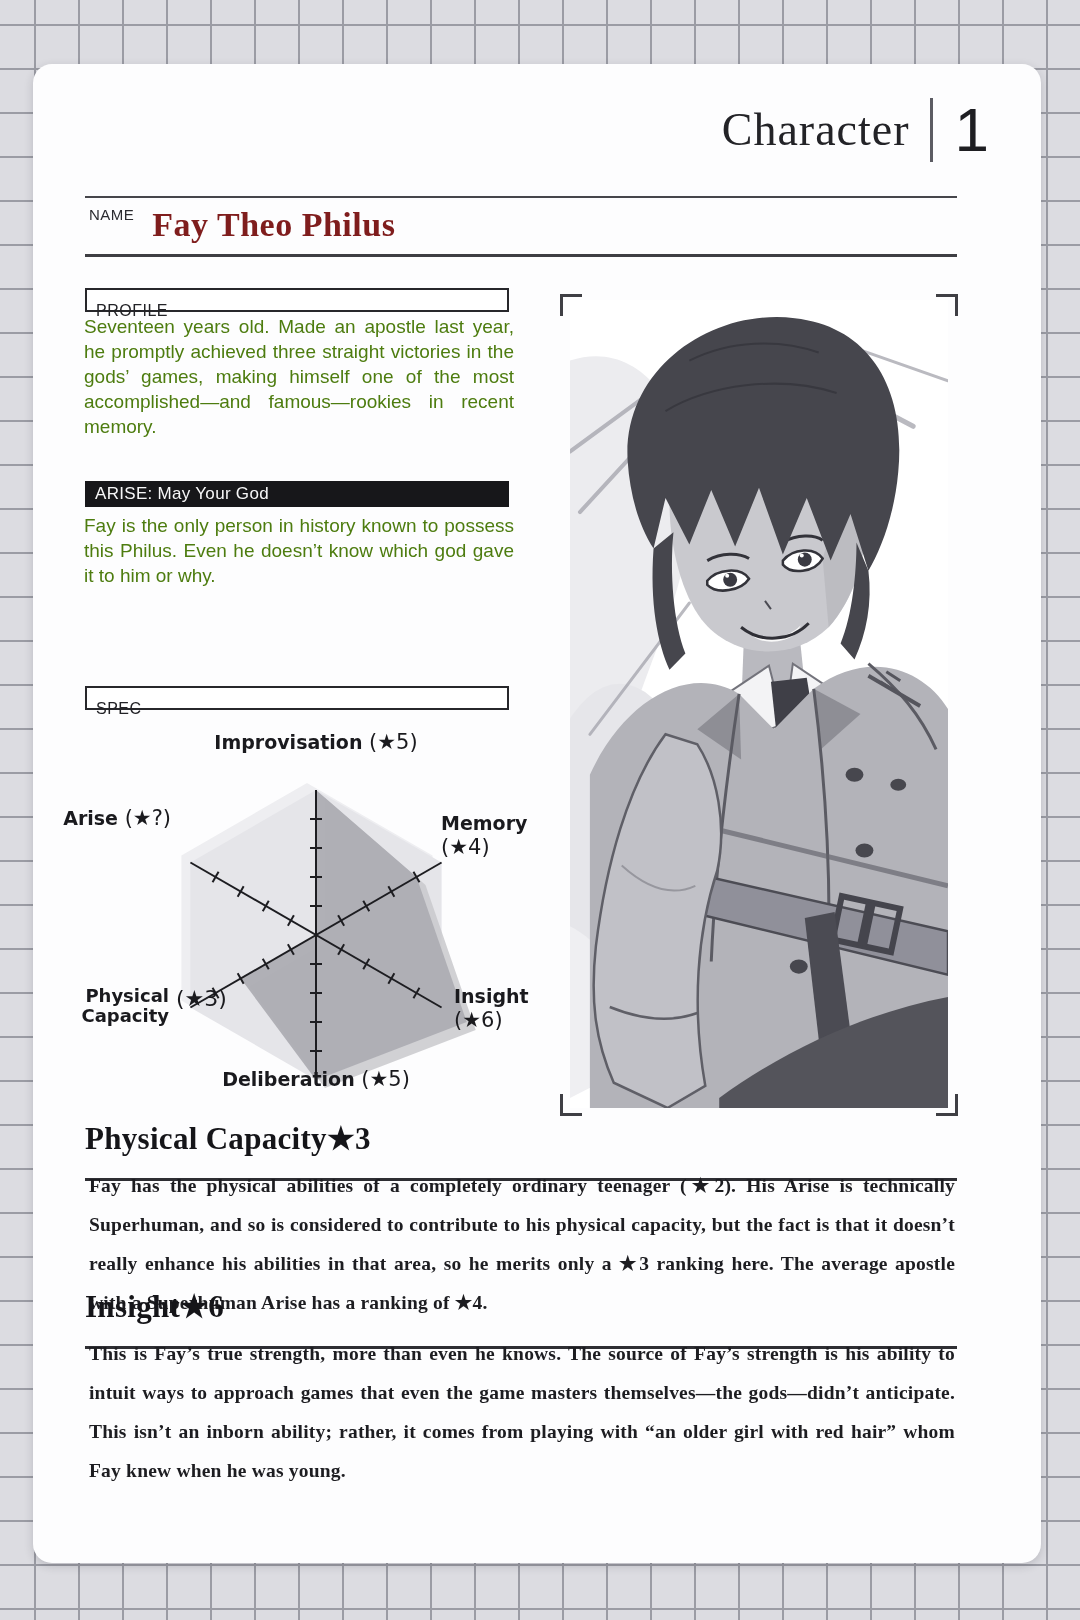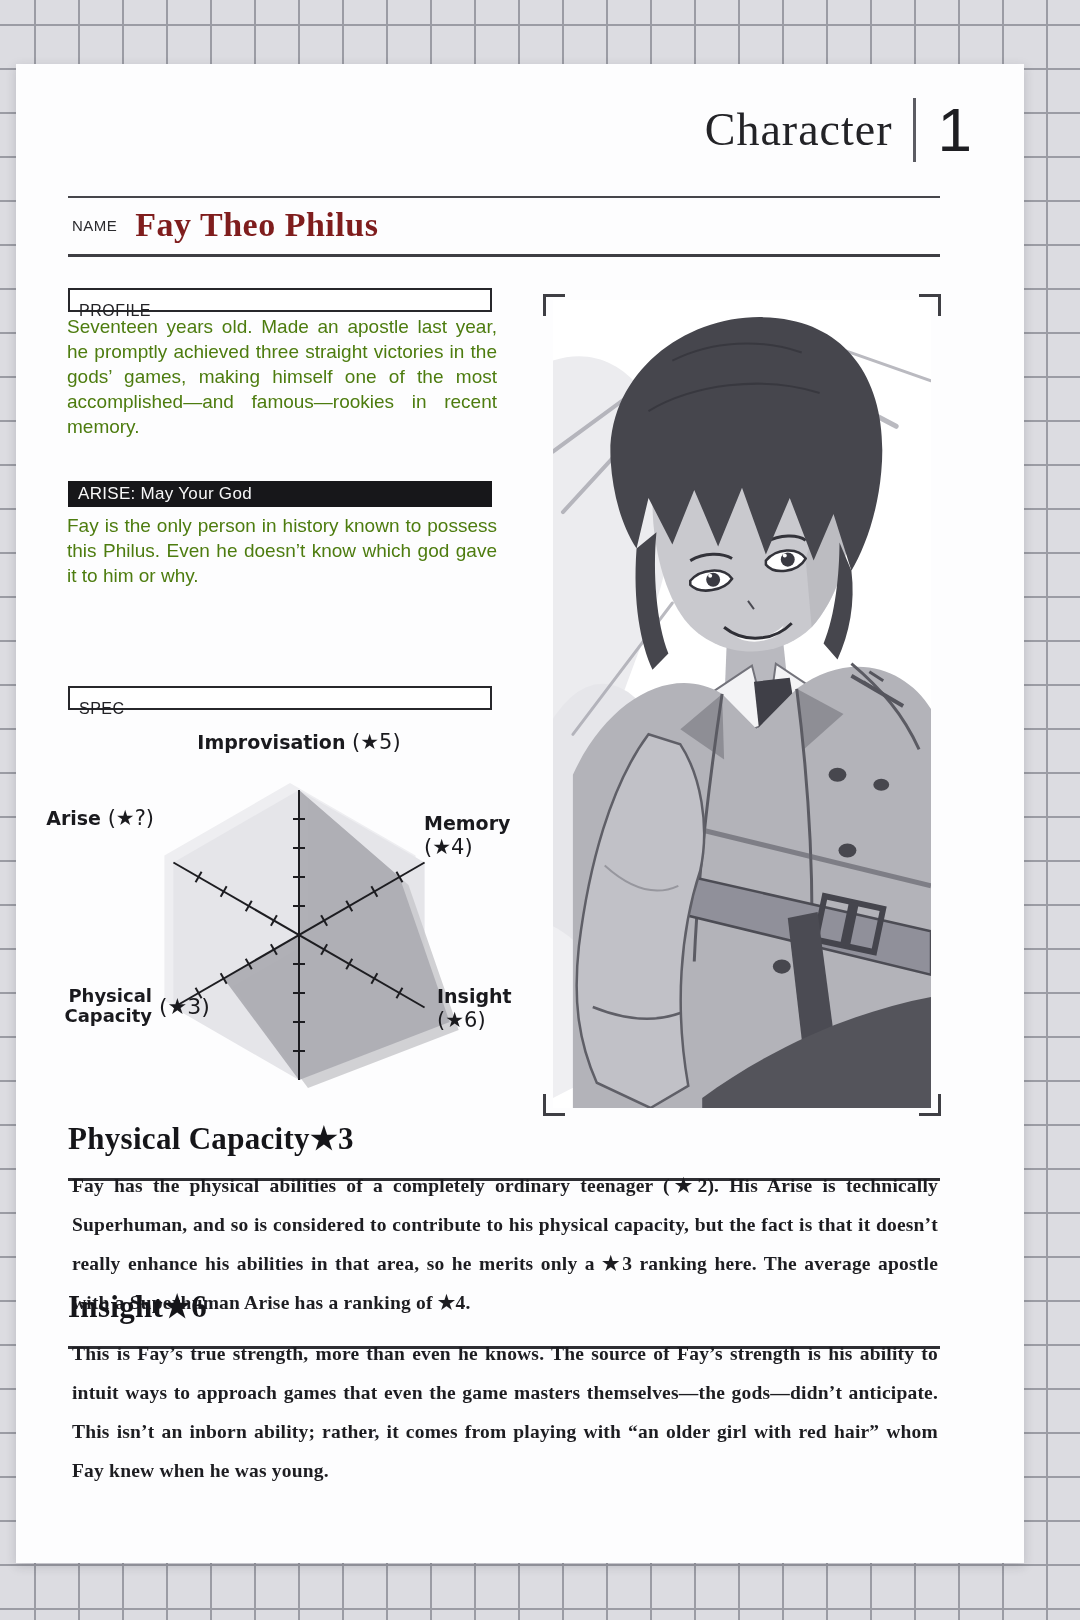--- a/index.html
+++ b/index.html
@@ -10,52 +10,53 @@
     font-family:"Liberation Sans", sans-serif;
     background-color:#dcdce1;
     background-image:
       linear-gradient(to right, #9b9ca4 0 2px, transparent 2px),
       linear-gradient(to bottom, #9b9ca4 0 2px, transparent 2px);
     background-size:44px 44px;
     background-position:34px 24px;
     overflow:hidden;
   }
   .page {
-    position:absolute; left:16px; top:64px; width:1008px; height:1499px;
+    position:absolute; left:33px; top:64px; width:1008px; height:1499px;
     background:#fdfdfe;
     box-shadow:0 3px 10px rgba(40,40,50,.18);
+    border-radius:19px;
   }
   .abs { position:absolute; }
 
   
   .hdr { position:absolute; top:34px; right:52px; display:flex; align-items:center; }
   .hdr-title { font-family:"Liberation Serif", serif; font-size:46px; color:#232327; letter-spacing:1px; margin-right:20px; line-height:1; }
   .hdr-div { width:3px; height:64px; background:#5c5c63; margin-right:22px; }
   .hdr-num { font-size:62px; color:#1e1e22; line-height:1; font-weight:400; }
 
   .rule-top  { top:132px; left:52px; width:872px; height:2px; background:#46464b; }
   .rule-name { top:190px; left:52px; width:872px; height:3px; background:#3e3e43; }
 
-  .name-row { top:142px; left:56px; display:flex; align-items:center; }
+  .name-row { top:142px; left:56px; display:flex; align-items:flex-start; }
   .name-label { font-size:15px; letter-spacing:.5px; color:#2b2b2f; margin-right:18px; }
   .name-value { font-family:"Liberation Serif", serif; font-weight:bold; font-size:34px; color:#7f1d1d; letter-spacing:.5px; }
 
   
   .tbox { left:52px; width:424px; height:24px; border:2px solid #27272b; background:#fff;
           font-size:16px; color:#222226; padding:12px 0 0 9px; letter-spacing:.5px; }
   .tbox-dark { left:52px; width:424px; height:26px; background:#17171a; color:#f7f7f8;
           font-size:17px; padding:3px 16px 0 10px; letter-spacing:.3px; }
 
   .para { left:51px; width:430px; font-size:19px; line-height:25px; color:#4d7c0f; text-align:justify; }
 
   
   .rlabel { position:absolute; font-family:"DejaVu Sans", sans-serif; font-weight:bold; font-size:19px; color:#1a1a1e; }
   .rlabel .rt { font-weight:400; font-size:21px; }
   .rlabel.stack span { display:block; line-height:24px; }
-  .phys { display:flex; align-items:center; }
+  .phys { display:flex; }
   .phys .pname { width:106px; text-align:right; line-height:20px; font-size:18px; }
   .phys .rt { margin-left:7px; font-size:22px; }
 
   #radar-svg { position:absolute; left:20px; top:660px; width:490px; height:430px; }
   #radar-axes line { stroke:#1d1d21; stroke-width:2; }
 
   
   .illo { left:527px; top:230px; width:398px; height:822px; }
   .bracket { position:absolute; width:22px; height:22px; }
   .bracket.tl { left:0; top:0; border-left:3px solid #3f3f44; border-top:3px solid #3f3f44; }
@@ -152,20 +153,24 @@
     <span class="rt">(★4)</span>
   </div>
   <div class="rlabel stack" style="top:920px; left:421px; width:110px;">
     <span>Insight</span>
     <span class="rt">(★6)</span>
   </div>
   <div class="rlabel phys" style="top:922px; left:30px; width:260px;">
     <span class="pname">Physical Capacity</span>
     <span class="rt">(★3)</span>
   </div>
+  <div class="rlabel" style="top:1003px; left:118px; width:330px; text-align:center;">
+    <span>Deliberation</span>
+    <span class="rt">(★5)</span>
+  </div>
 
   <div class="abs illo">
     <div class="bracket tl"></div>
     <div class="bracket tr"></div>
     <div class="bracket bl"></div>
     <div class="bracket br"></div>
     <div class="artwork" aria-label="Grayscale sketch of Fay: a teenage boy with messy dark hair and a confident smirk, wearing a belted military-style uniform jacket with a dark tie">
       <svg viewBox="0 0 380 800" preserveAspectRatio="none" role="img">
         <rect width="380" height="800" fill="#ffffff"></rect>
         <path d="M0,60 C60,40 110,90 120,170 C130,260 90,330 60,420 C40,490 40,560 20,610 L0,620 Z" fill="#ececef"></path>

